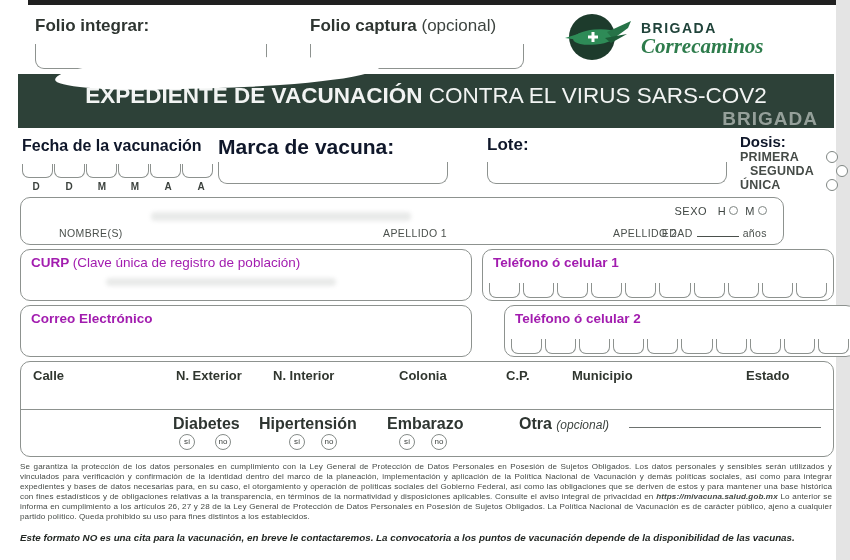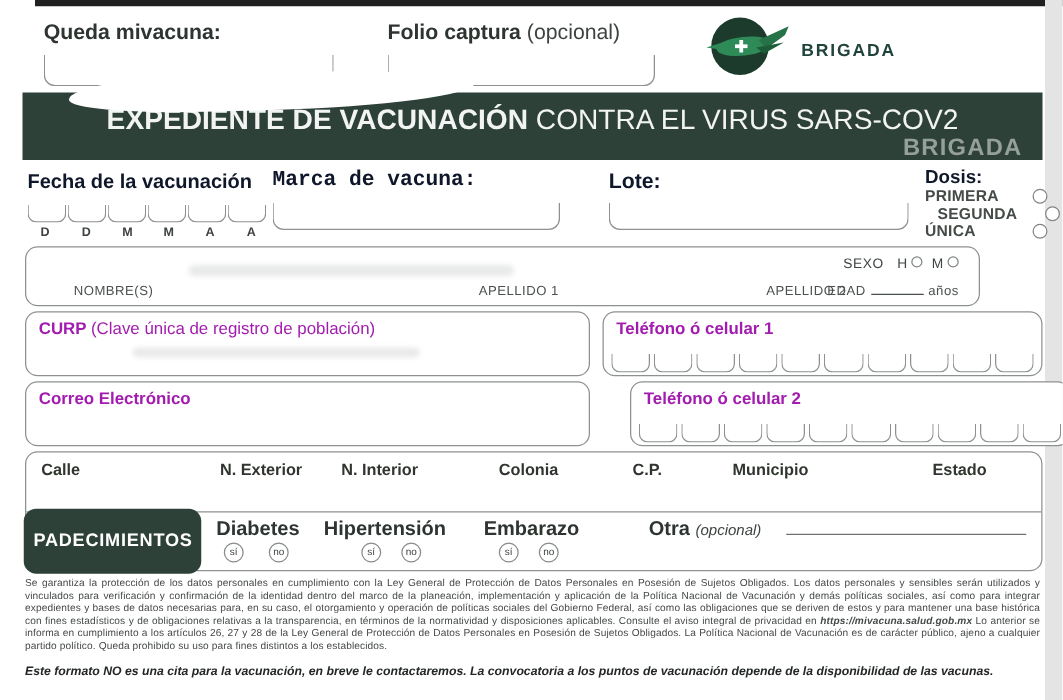--- a/index.html
+++ b/index.html
@@ -64,40 +64,41 @@
         font-style:italic;color:#23282.5;color:#232824;}
 </style>
 </head>
 <body>
 
 <div class="page">
 
   <div class="abs topstrip"></div>
   <div class="abs rightstrip"></div>
 
-  <div class="abs folio-label" style="left:35px;top:16px;">Queda mivacuna:</div>
+  <div class="abs folio-label" style="left:35px;top:16px;">Folio integrar:</div>
   <div class="abs ubox" style="left:35px;top:44px;width:230px;height:24px;"></div>
 
   <div class="abs folio-label" style="left:310px;top:16px;"><span>Folio captura</span> <span class="folio-hint">(opcional)</span></div>
   <div class="abs ubox" style="left:310px;top:44px;width:212px;height:24px;"></div>
 
   <div class="abs logo">
     <span>
       <svg width="66" height="54" viewBox="0 0 66 54">
         <circle cx="27" cy="27" r="23" fill="#1d3b2c"></circle>
         <polygon points="0,28 16,23 14,30" fill="#2e8b57"></polygon>
         <ellipse cx="30" cy="27" rx="22" ry="7.5" fill="#2e8b57" transform="rotate(-6 30 27)"></ellipse>
         <polygon points="42,22 66,11 63,18 48,29" fill="#267347"></polygon>
         <polygon points="40,28 62,24 46,33" fill="#1d5c38"></polygon>
         <rect x="26.5" y="22" width="3" height="10" fill="#ffffff"></rect>
         <rect x="23" y="25.5" width="10" height="3" fill="#ffffff"></rect>
       </svg>
     </span>
     <span class="logo-text">
       <div class="l1">BRIGADA</div>
+      <div class="l2">Correcaminos</div>
     </span>
   </div>
 
   <div class="abs banner">
     <div class="line1"><b>EXPEDIENTE DE VACUNACIÓN</b><span> CONTRA EL VIRUS SARS-COV2</span></div>
     <div class="line2">BRIGADA</div>
   </div>
   <div class="abs whiteblob"></div>
 
   <div class="abs sec-label" style="left:22px;top:137px;font-size:16px;">Fecha de la vacunación</div>
@@ -111,21 +112,21 @@
   </div>
   <div class="abs dletters" style="left:20px;top:181px;">
     <span>D</span>
     <span>D</span>
     <span>M</span>
     <span>M</span>
     <span>A</span>
     <span>A</span>
   </div>
 
-  <div class="abs sec-label" style="left:218px;top:135px;font-size:17px;font-family:Liberation Mono, monospace;">Marca de vacuna:</div>
+  <div class="abs sec-label" style="left:218px;top:135px;font-size:21px;">Marca de vacuna:</div>
   <div class="abs ubox" style="left:218px;top:162px;width:228px;height:21px;"></div>
 
   <div class="abs sec-label" style="left:487px;top:135px;font-size:17px;">Lote:</div>
   <div class="abs ubox" style="left:487px;top:162px;width:238px;height:21px;"></div>
 
   <div class="abs sec-label" style="left:740px;top:133px;font-size:15px;">Dosis:</div>
   <div class="abs dosis-row" style="left:740px;top:150px;">
     <span class="t">PRIMERA</span>
     <span class="circle c12"></span>
   </div>
@@ -191,25 +192,24 @@
         <div class="comb"></div>
     </div>
   </div>
 
   <div class="abs fbox" style="left:20px;top:361px;width:814px;height:96px;">
     <div class="addr-label" style="left:12px;">Calle</div>
     <div class="addr-label" style="left:155px;">N. Exterior</div>
     <div class="addr-label" style="left:252px;">N. Interior</div>
     <div class="addr-label" style="left:378px;">Colonia</div>
     <div class="addr-label" style="left:485px;">C.P.</div>
-    <div class="addr-label" style="left:565px;text-align:right;">Municipio</div>
+    <div class="addr-label" style="left:551px;text-align:right;">Municipio</div>
     <div class="addr-label" style="left:725px;">Estado</div>
 
     <div class="divider"></div>
-    <div class="padec-box">PADECIMIENTOS</div>
 
     <div class="cond-name" style="left:152px;top:53px;">Diabetes</div>
     <span class="yn abs" style="left:158px;top:72px;">sí</span>
     <span class="yn abs" style="left:194px;top:72px;">no</span>
 
     <div class="cond-name" style="left:238px;top:53px;">Hipertensión</div>
     <span class="yn abs" style="left:268px;top:72px;">sí</span>
     <span class="yn abs" style="left:300px;top:72px;">no</span>
 
     <div class="cond-name" style="left:366px;top:53px;">Embarazo</div>

